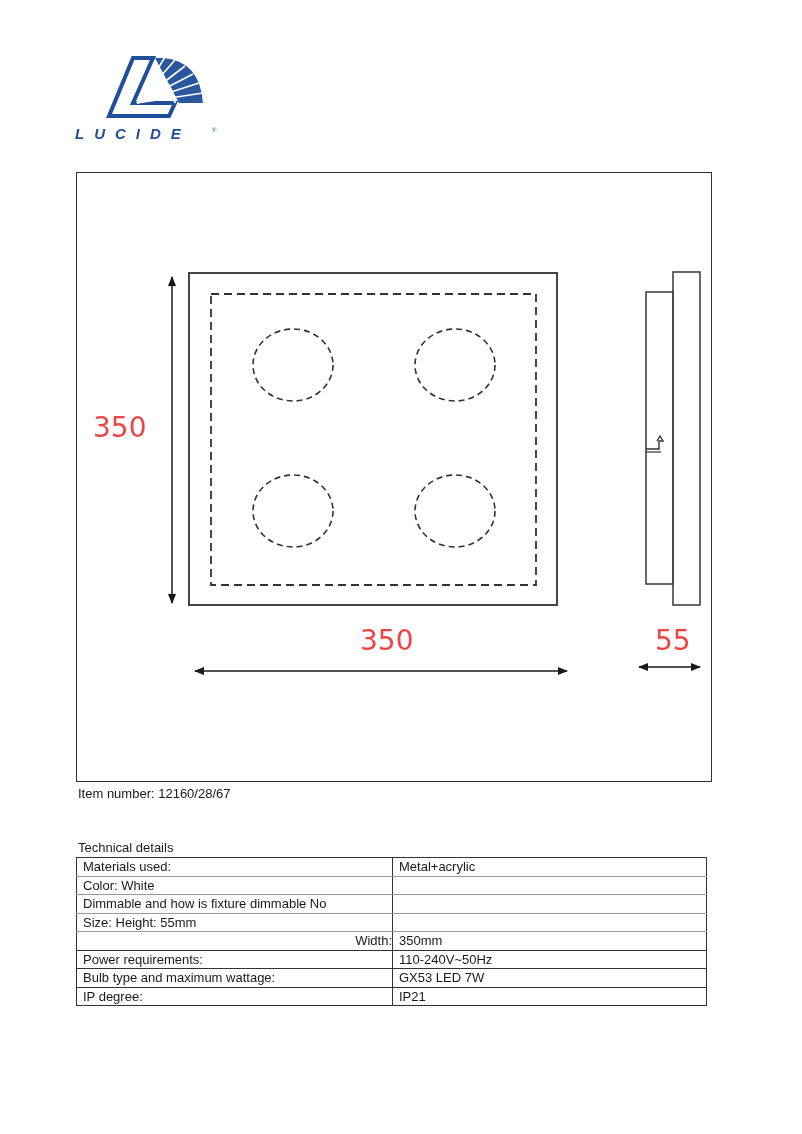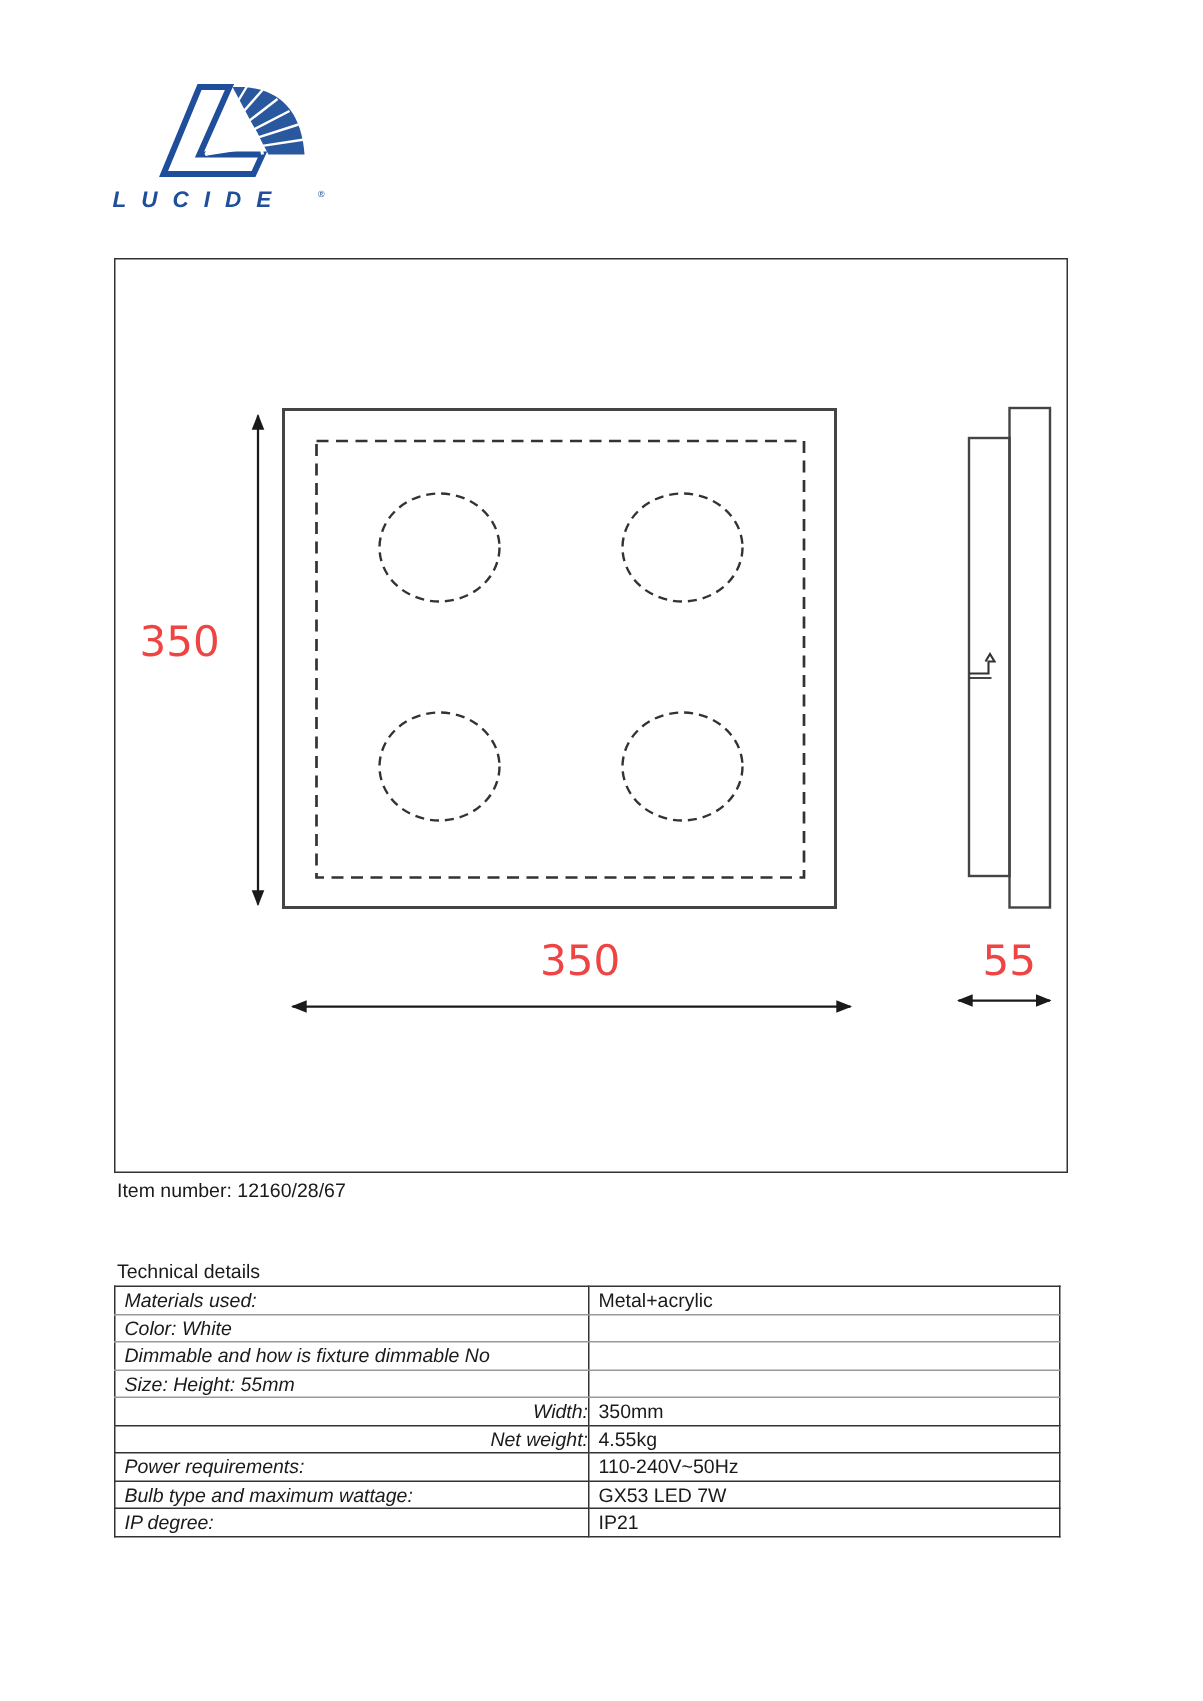--- a/index.html
+++ b/index.html
@@ -7,21 +7,21 @@
     .logo { position: absolute; left: 75px; top: 55px; width: 150px; height: 105px; }
     .logo-text { position: absolute; left: 0; top: 70px; width: 150px; font-family: "Liberation Sans", sans-serif; font-style: italic; font-weight: bold; font-size: 15px; letter-spacing: 10px; color: #1f4f9a; }
     .logo-reg { position: absolute; left: 137px; top: 72px; font-size: 6px; color: #1f4f9a; }
     .drawing-frame { position: absolute; left: 76px; top: 172px; width: 636px; height: 610px; border: 1px solid #333; box-sizing: border-box; }
     .drawing-frame svg { position: absolute; left: 0; top: 0; }
     .dim-label { position: absolute; font-family: "DejaVu Sans", sans-serif; font-size: 28px; color: #ef4444; }
     .item-number { position: absolute; left: 78px; top: 786px; font-size: 13px; }
     .tech-title { position: absolute; left: 78px; top: 840px; font-size: 13px; }
     table.tech { position: absolute; left: 76px; top: 857px; width: 631px; border-collapse: collapse; font-size: 13px; }
     table.tech td { border: 1px solid #333; height: 17.5px; padding: 0 0 0 6px; line-height: 17px; vertical-align: middle; }
-    table.tech td.lbl { width: 309px; font-style: italic; }
+    table.tech td.lbl { width: 309px; }
     table.tech td.center { text-align: right; padding-left: 0; }
     table.tech td.indent { padding-left: 12px; }
     table.tech tr.soft td { border-bottom-color: #999; }
   </style>
 </head>
 <body>
 
 <div class="logo">
   <svg width="150" height="70" viewBox="0 0 150 70">
 
@@ -97,24 +97,20 @@
     </tr>
     <tr class="soft">
       <td class="lbl">Size:  Height:  55mm</td>
       <td></td>
     </tr>
     <tr>
       <td class="lbl center">Width:</td>
       <td>350mm</td>
     </tr>
     <tr>
-      <td class="lbl center">Net weight:</td>
-      <td>4.55kg</td>
-    </tr>
-    <tr>
       <td class="lbl">Power requirements:</td>
       <td>110-240V~50Hz</td>
     </tr>
     <tr>
       <td class="lbl">Bulb type and maximum wattage:</td>
       <td>GX53 LED 7W</td>
     </tr>
     <tr>
       <td class="lbl">IP degree:</td>
       <td>IP21</td>

